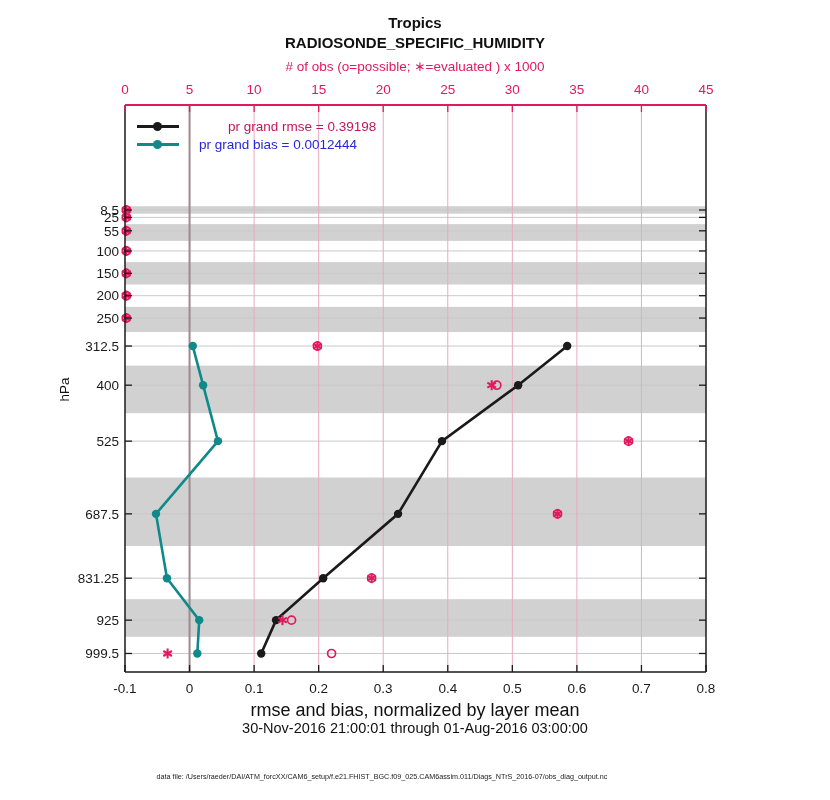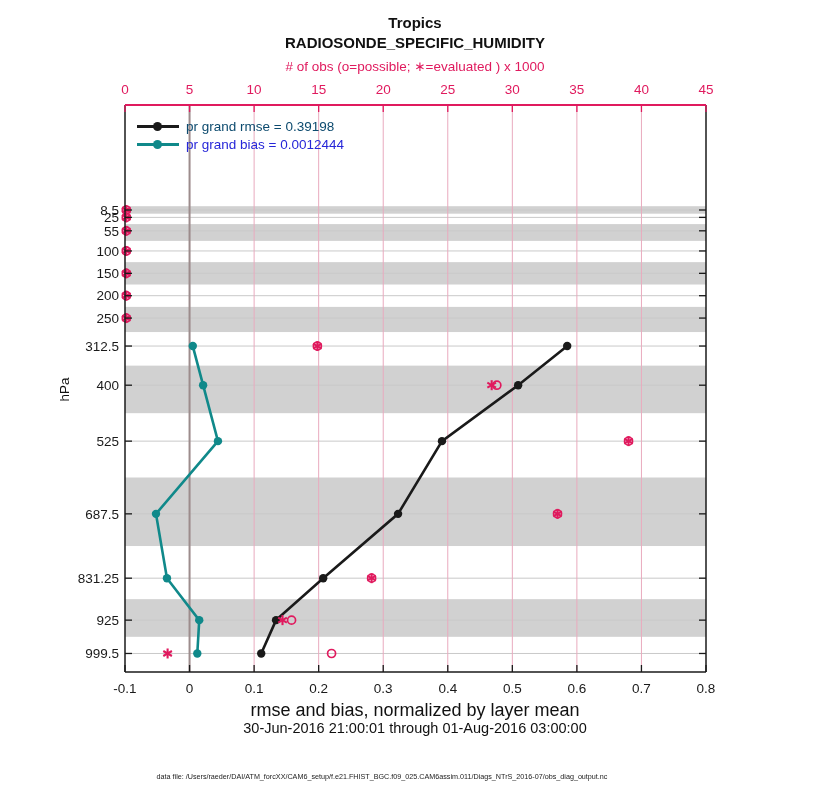--- a/index.html
+++ b/index.html
@@ -241,28 +241,28 @@
   <div class="abs subtitle">RADIOSONDE_SPECIFIC_HUMIDITY</div>
   <div class="abs title">Tropics</div>
   <div class="abs obs-title" id="obs-title" style="color: rgb(224, 26, 94);"># of obs (o=possible; ∗=evaluated ) x 1000</div>
 
   <div class="abs legend">
     <div class="legend-row">
       <span class="swatch">
         <span class="line" style="background: rgb(26, 26, 26);"></span>
         <span class="dot" style="background: rgb(26, 26, 26);"></span>
       </span>
-      <span class="legend-label" style="color: #0c4a6e;">pr grand rmse = 0.39198</span>
+      <span class="legend-label" style="color: #be185d; margin-left: 42px;">pr grand rmse = 0.39198</span>
     </div>
     <div class="legend-row">
       <span class="swatch">
         <span class="line" style="background: rgb(16, 137, 138);"></span>
         <span class="dot" style="background: rgb(16, 137, 138);"></span>
       </span>
-      <span class="legend-label" style="color: rgb(38, 38, 216);">pr grand bias = 0.0012444</span>
+      <span class="legend-label" style="color: rgb(38, 38, 216); margin-left: 13px;">pr grand bias = 0.0012444</span>
     </div>
   </div>
 
   <div class="abs ylabel">hPa</div>
   <div class="abs xlabel">rmse and bias, normalized by layer mean</div>
-  <div class="abs daterange">30-Jun-2016 21:00:01 through 01-Aug-2016 03:00:00</div>
+  <div class="abs daterange">30-Nov-2016 21:00:01 through 01-Aug-2016 03:00:00</div>
   <div class="abs datafile">data file: /Users/raeder/DAI/ATM_forcXX/CAM6_setup/f.e21.FHIST_BGC.f09_025.CAM6assim.011/Diags_NTrS_2016-07/obs_diag_output.nc</div>
 </div>
 
 </body></html>

